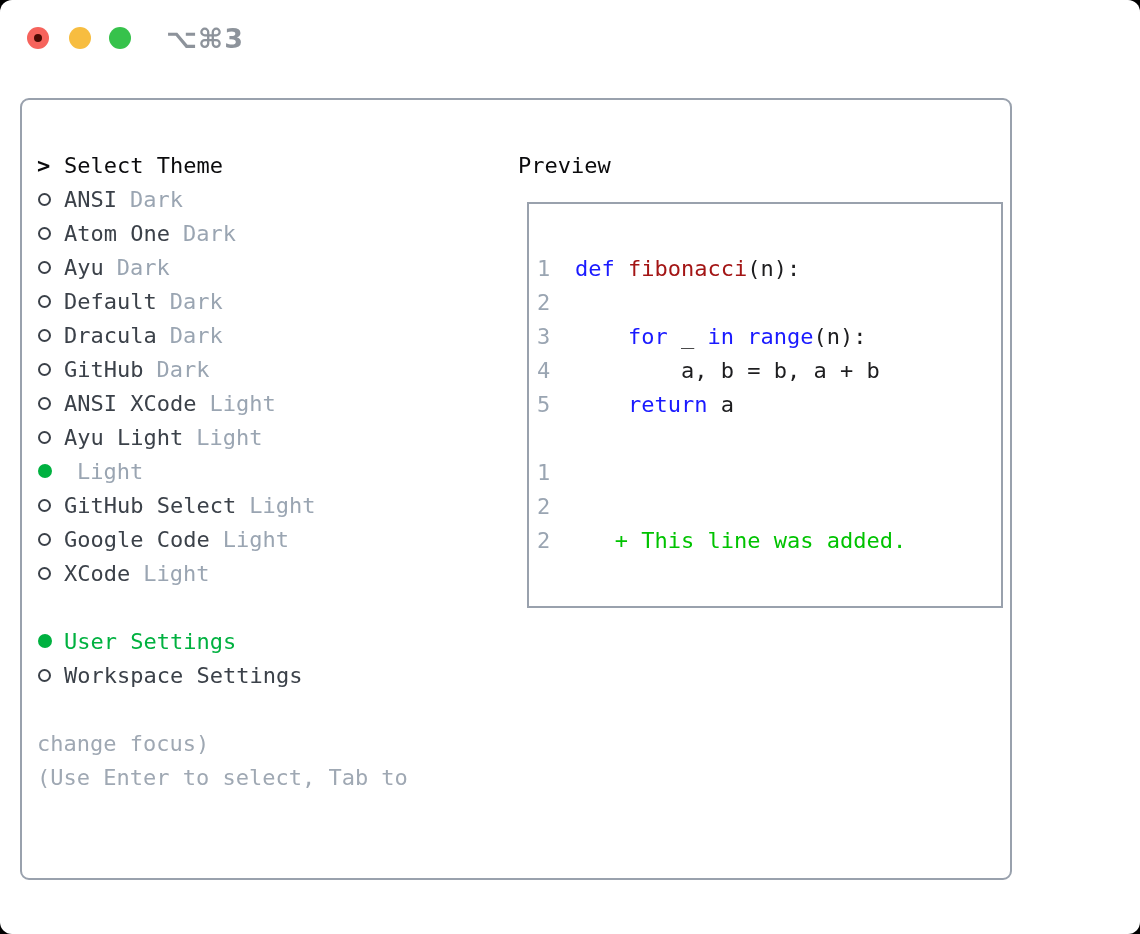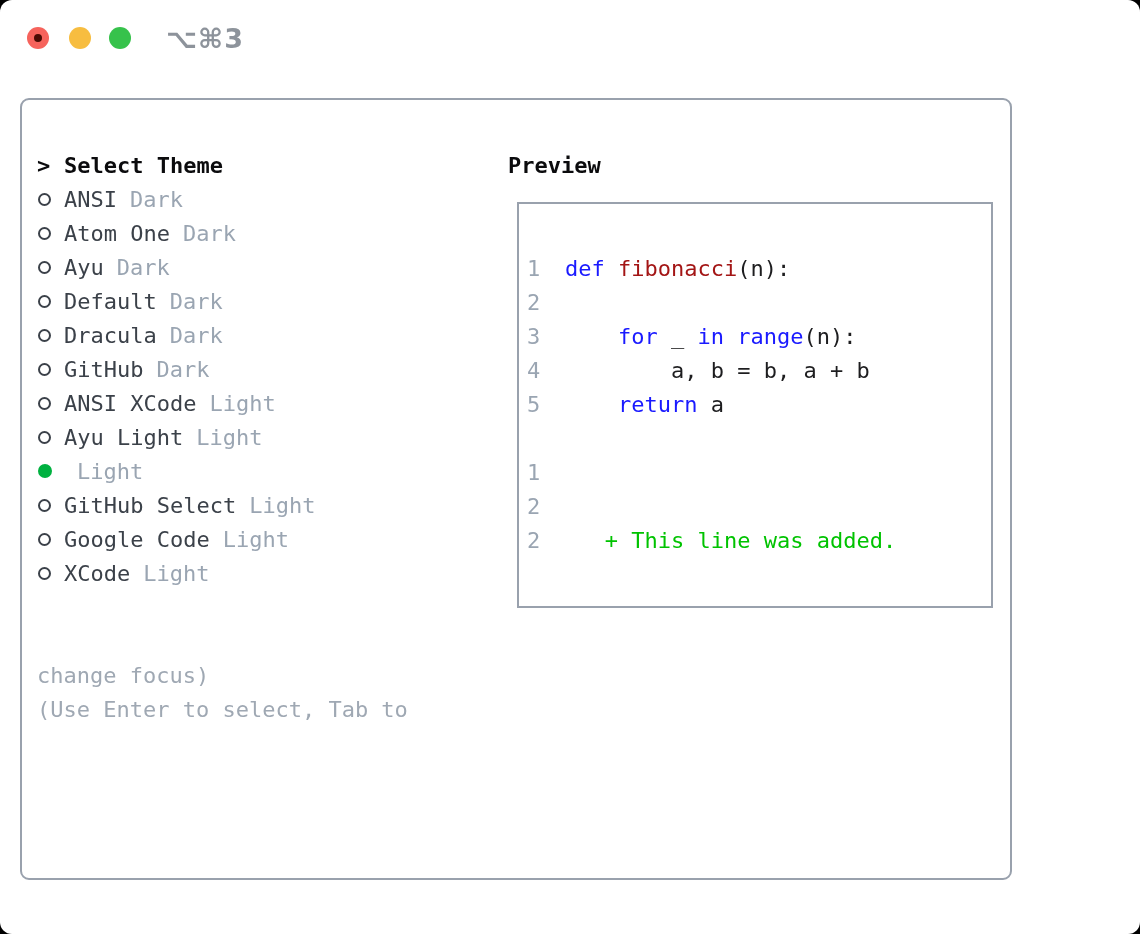--- a/index.html
+++ b/index.html
@@ -27,28 +27,28 @@
     font-size:27px;font-weight:bold;color:var(--shortcut);letter-spacing:1px}
   
   .panel{position:absolute;left:20px;top:98px;width:992px;height:782px;
     border:2px solid var(--border);border-radius:9px;background:var(--bg)}
   .left-col{position:absolute;left:15px;top:48px}
   .row{display:flex;align-items:center;height:34px;font-size:22px;white-space:pre}
   .marker{display:inline-flex;align-items:center;justify-content:flex-start;width:27px;flex:0 0 27px}
   .focus-caret{color:var(--heading);font-weight:bold}
   .radio{width:13px;height:13px;border:2px solid var(--name);border-radius:50%;margin-left:1px}
   .radio.on{background:var(--selected);border-color:var(--selected);width:14px;height:14px}
-  .heading-text{color:var(--heading);font-weight:bold}
+  .heading-text{color:var(--heading);font-weight:normal}
   .subheading-text{color:var(--heading)}
   .theme-name{color:var(--name)}
   .theme-name.sel{color:var(--selected)}
   .theme-tag{color:var(--tag);margin-left:13px}
   .hint{color:var(--hint)}
   
-  .right-col{position:absolute;left:486px;top:48px;width:500px}
+  .right-col{position:absolute;left:496px;top:48px;width:500px}
   .preview-title{height:34px;display:flex;align-items:center;font-size:22px}
   .preview-box{margin-left:9px;margin-top:20px;width:476px;height:406px;
     border:2px solid var(--border);background:var(--bg);padding:47px 0 0 8px;overflow:hidden}
   .code-row{display:flex;height:34px;align-items:center;font-size:22px;white-space:pre}
   .lnum{display:inline-block;width:38px;flex:0 0 38px;color:var(--linenum)}
   .tok-keyword{color:var(--keyword)}
   .tok-function{color:var(--function)}
   .tok-plain{color:var(--plain)}
   .diff-context{color:var(--context)}
   .diff-deleted{color:var(--deleted)}
@@ -90,20 +90,24 @@
           <div class="row"><span class="marker"><span class="radio"></span></span><span class="theme-name">Ayu Light</span><span class="theme-tag">Light</span></div>
           <div class="row"><span class="marker"><span class="radio on"></span></span><span class="theme-tag">Light</span></div>
           <div class="row"><span class="marker"><span class="radio"></span></span><span class="theme-name">GitHub Select</span><span class="theme-tag">Light</span></div>
           <div class="row"><span class="marker"><span class="radio"></span></span><span class="theme-name">Google Code</span><span class="theme-tag">Light</span></div>
           <div class="row"><span class="marker"><span class="radio"></span></span><span class="theme-name">XCode</span><span class="theme-tag">Light</span></div>
         </div>
 
       <div class="spacer-row"></div>
 
 
+      <div id="apply-to-list">
+          <div class="row"><span class="marker"><span class="radio on"></span></span><span class="theme-name sel">User Settings</span></div>
+          <div class="row"><span class="marker"><span class="radio"></span></span><span class="theme-name">Workspace Settings</span></div>
+        </div>
 
       <div class="spacer-row"></div>
 
       <div class="row hint">change focus)</div>
       <div class="row hint">(Use Enter to select, Tab to</div>
     </div>
 
     <div class="right-col">
       <div class="preview-title heading-text">Preview</div>
       <div class="preview-box">

